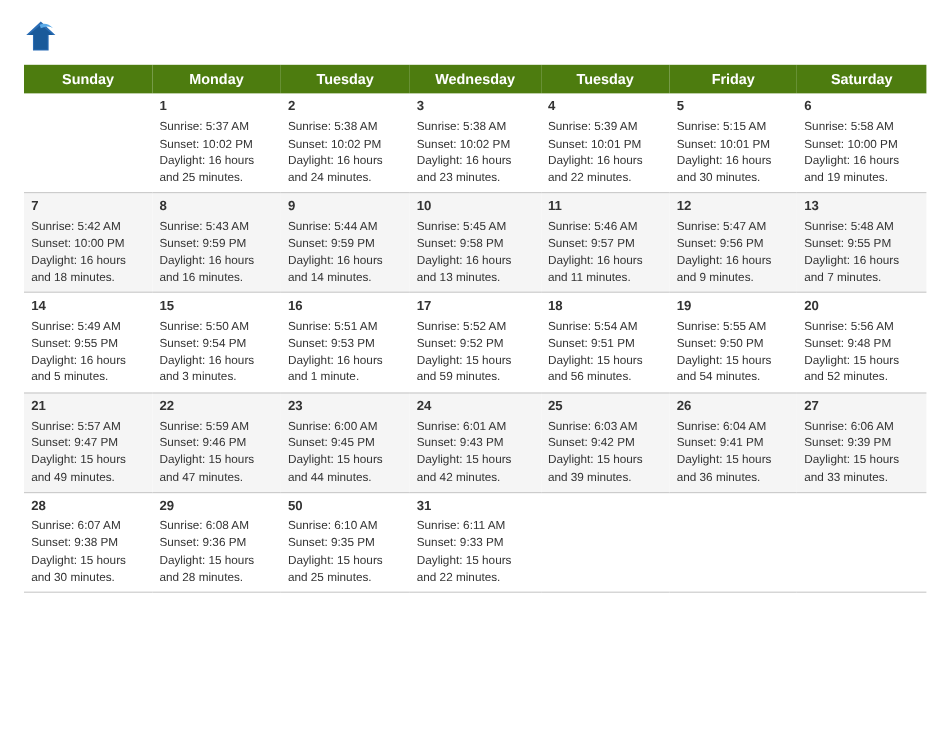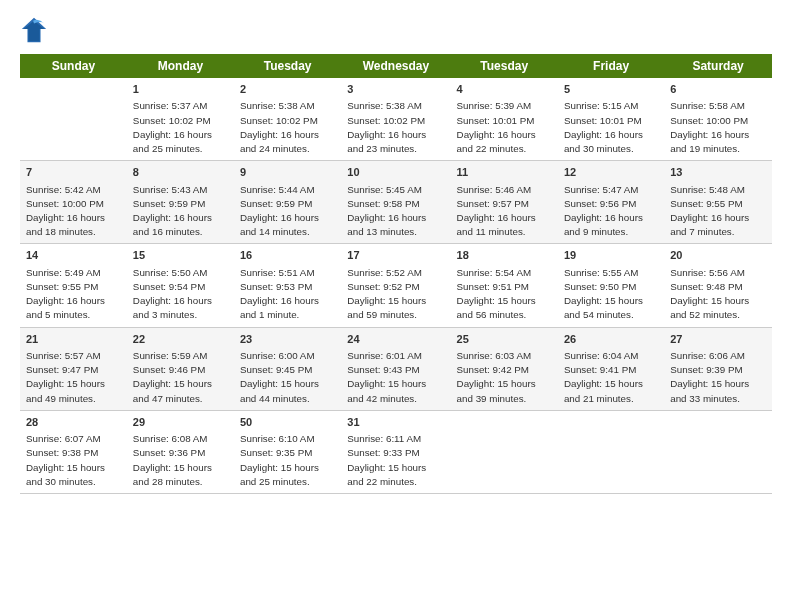--- a/index.html
+++ b/index.html
@@ -309,21 +309,21 @@
             <span class="cell-text">Sunrise: 6:03 AM</span>
             <span class="cell-text">Sunset: 9:42 PM</span>
             <span class="cell-text">Daylight: 15 hours</span>
             <span class="cell-text">and 39 minutes.</span>
           </td>
           <td>
             <span class="day-num">26</span>
             <span class="cell-text">Sunrise: 6:04 AM</span>
             <span class="cell-text">Sunset: 9:41 PM</span>
             <span class="cell-text">Daylight: 15 hours</span>
-            <span class="cell-text">and 21 minutes.</span>
+            <span class="cell-text">and 36 minutes.</span>
           </td>
           <td>
             <span class="day-num">27</span>
             <span class="cell-text">Sunrise: 6:06 AM</span>
             <span class="cell-text">Sunset: 9:39 PM</span>
             <span class="cell-text">Daylight: 15 hours</span>
             <span class="cell-text">and 33 minutes.</span>
           </td>
         </tr>
         <tr>

